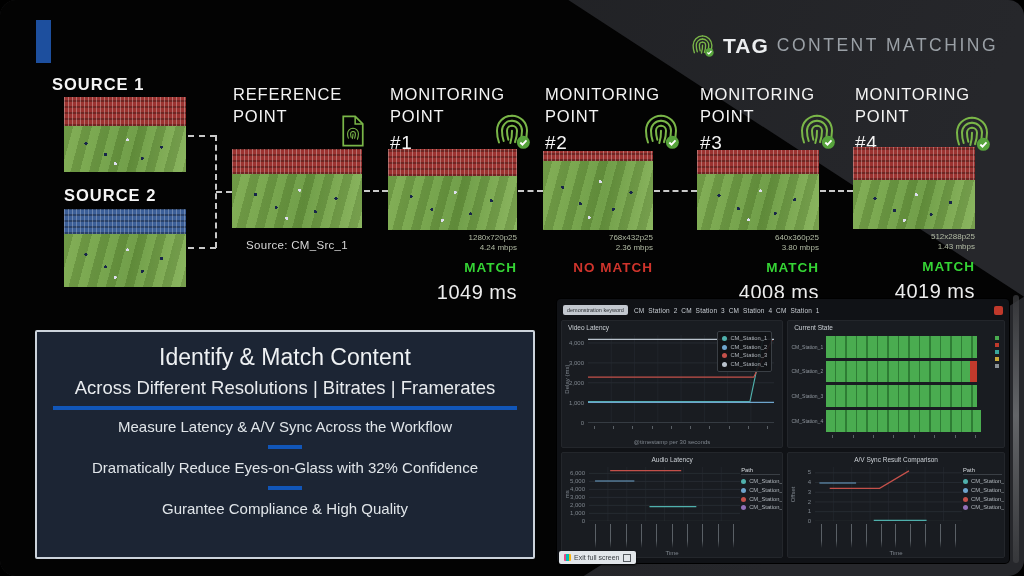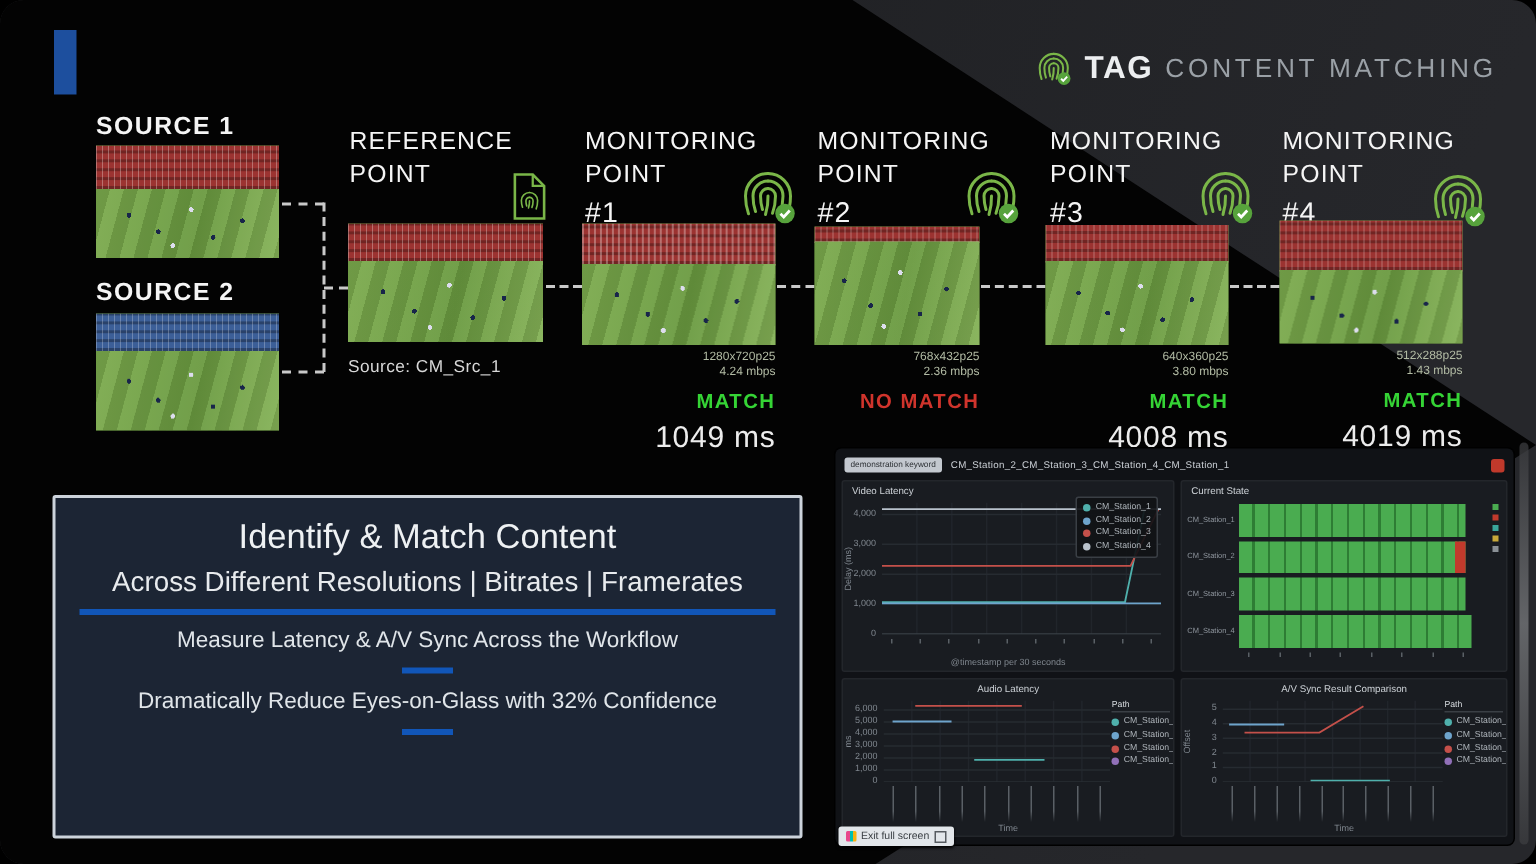--- a/index.html
+++ b/index.html
@@ -44,21 +44,21 @@
       radial-gradient(circle 1.6px at 80% 46%,#18254a 98%,rgba(0,0,0,0) 100%),
       radial-gradient(circle 1.6px at 42% 82%,#dde 98%,rgba(0,0,0,0) 100%),
       repeating-linear-gradient(105deg,rgba(0,0,0,.10) 0 9px,rgba(255,255,255,.05) 9px 18px),
       linear-gradient(100deg,#7cab4e 0%,#6a9a40 55%,#85b257 100%);}
 
   
   .conn-h{position:absolute;border-top:2px dashed #c9c9c9;}
   .conn-v{position:absolute;border-left:2px dashed #c9c9c9;}
 
   
-  .ref-caption{position:absolute;left:232px;top:239px;width:130px;text-align:left;
+  .ref-caption{position:absolute;left:232px;top:239px;width:130px;text-align:center;
     font-size:11.5px;color:#d8d8d8;letter-spacing:.3px;}
   .mp-stats{position:absolute;text-align:right;line-height:1.3;}
   .mp-res,.mp-bitrate{font-size:8px;color:#b2bba4;}
   .mp-status{font-size:13.5px;font-weight:700;letter-spacing:1px;margin-top:5px;}
   .mp-latency{font-size:20px;color:#ececec;margin-top:3px;letter-spacing:.5px;}
   .fp-badge{position:absolute;}
 
   
   .info-box{position:absolute;left:35px;top:330px;width:496px;height:225px;
     background:rgba(30,40,56,.93);border:2px solid #ccd3db;border-radius:2px;
@@ -149,21 +149,21 @@
           <path d="M12 11.8c.1 2.6-.3 5-1 7.4"></path>
         </g>
         <circle cx="18.6" cy="18.6" r="4.1" fill="#57a33c"></circle>
         <path d="M16.7 18.7l1.4 1.4 2.5-2.8" stroke="#fff" stroke-width="1.2" fill="none"></path>
       </svg>
     </span>
     <span class="brand-name">TAG</span>
     <span class="brand-suffix">CONTENT MATCHING</span>
   </div>
 
-  <div class="flow-label bold" style="left:64px;top:74px;">SOURCE 1</div>
+  <div class="flow-label bold" style="left:52px;top:74px;">SOURCE 1</div>
   <div class="thumb" style="left:64px;top:97px;width:122px;height:75px;">
     <div class="stands stands-red" style="height:38%;"></div>
     <div class="field" style="top:38%;"></div>
   </div>
   <div class="flow-label bold" style="left:64px;top:185px;">SOURCE 2</div>
   <div class="thumb" style="left:64px;top:209px;width:122px;height:78px;">
     <div class="stands stands-blue" style="height:32%;"></div>
     <div class="field" style="top:32%;"></div>
   </div>
 
@@ -277,20 +277,21 @@
   </div>
 
   <div class="info-box">
     <div class="info-title">Identify &amp; Match Content</div>
     <div class="info-subtitle">Across Different Resolutions | Bitrates | Framerates</div>
     <div class="info-underline" style="background: rgb(17, 86, 184);"></div>
     <div class="info-bullet" id="bullet-1">Measure Latency &amp; A/V Sync Across the Workflow</div>
     <div class="info-divider" style="background: rgb(17, 86, 184);"></div>
     <div class="info-bullet">Dramatically Reduce Eyes-on-Glass with 32% Confidence</div>
     <div class="info-divider" style="background: rgb(17, 86, 184);"></div>
+    <div class="info-bullet">Gurantee Compliance &amp; High Quality</div>
   </div>
 
   <div class="dashboard">
     <div class="dash-header">
       <span class="dash-tag">demonstration keyword</span>
       <span class="dash-title">CM_Station_2_CM_Station_3_CM_Station_4_CM_Station_1</span>
       <span class="dash-alert"></span>
     </div>
     <div class="dash-grid">
       <div class="panel" id="chart-video">

